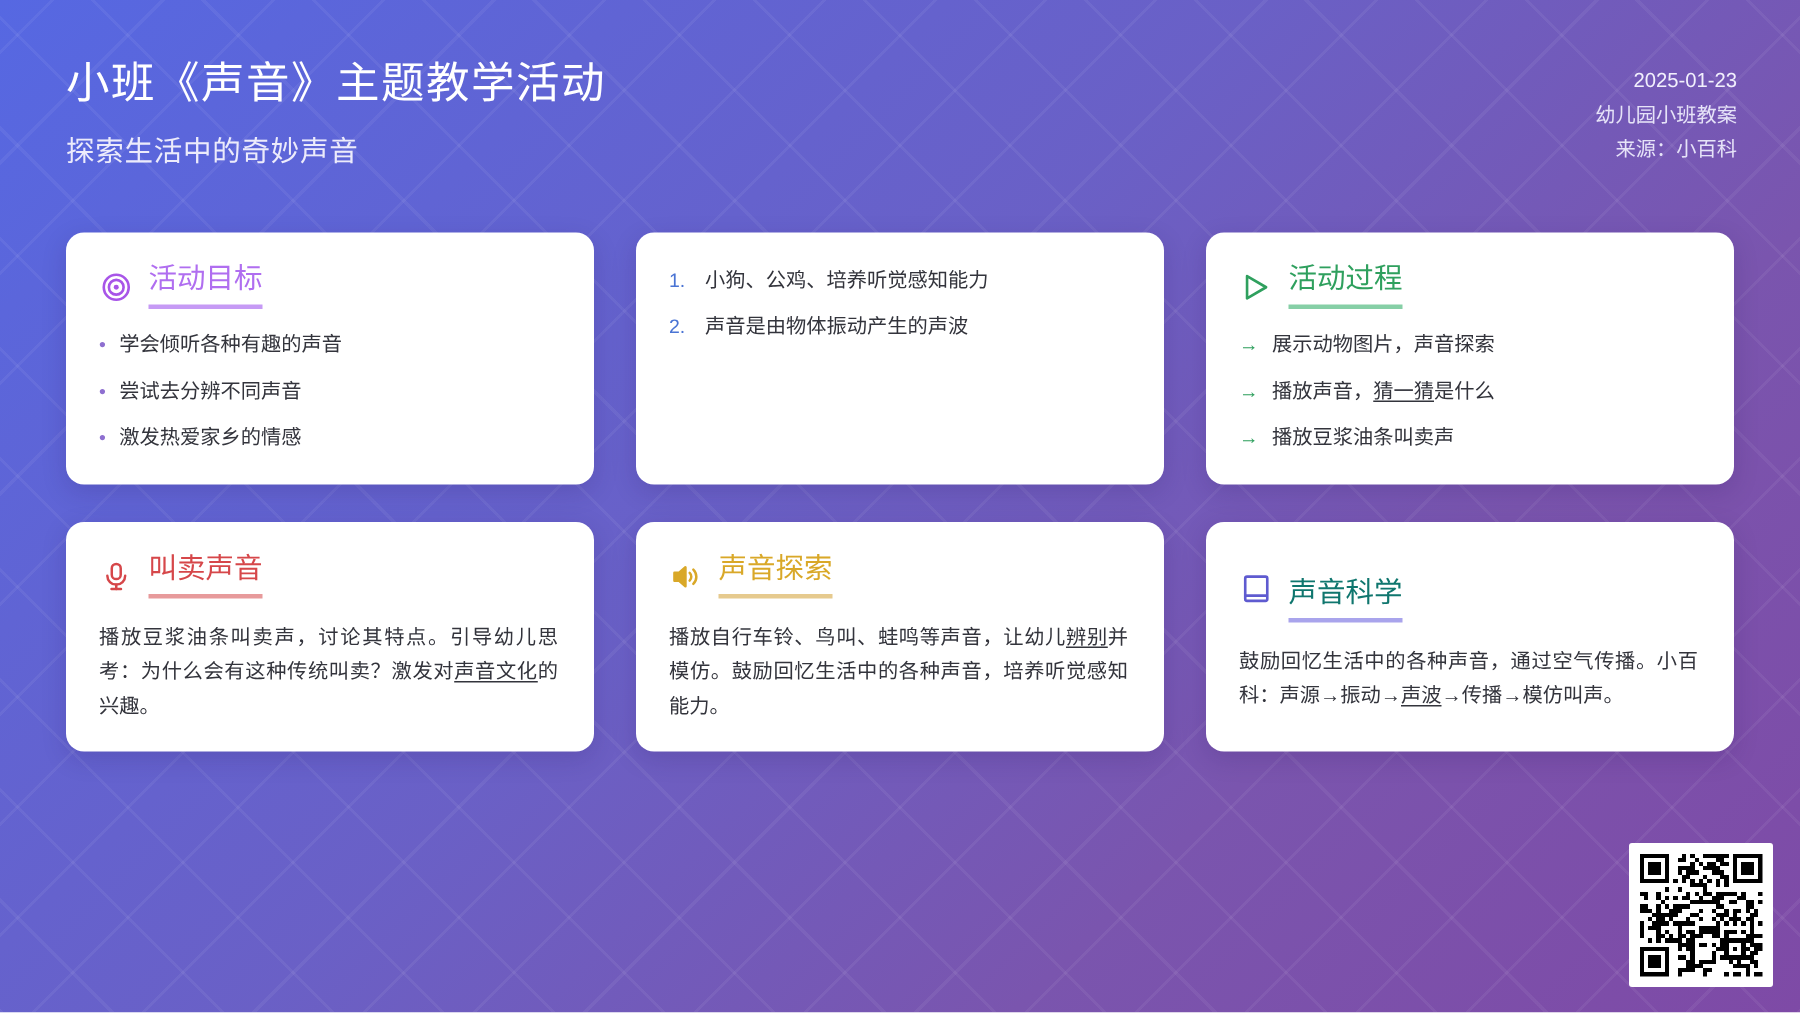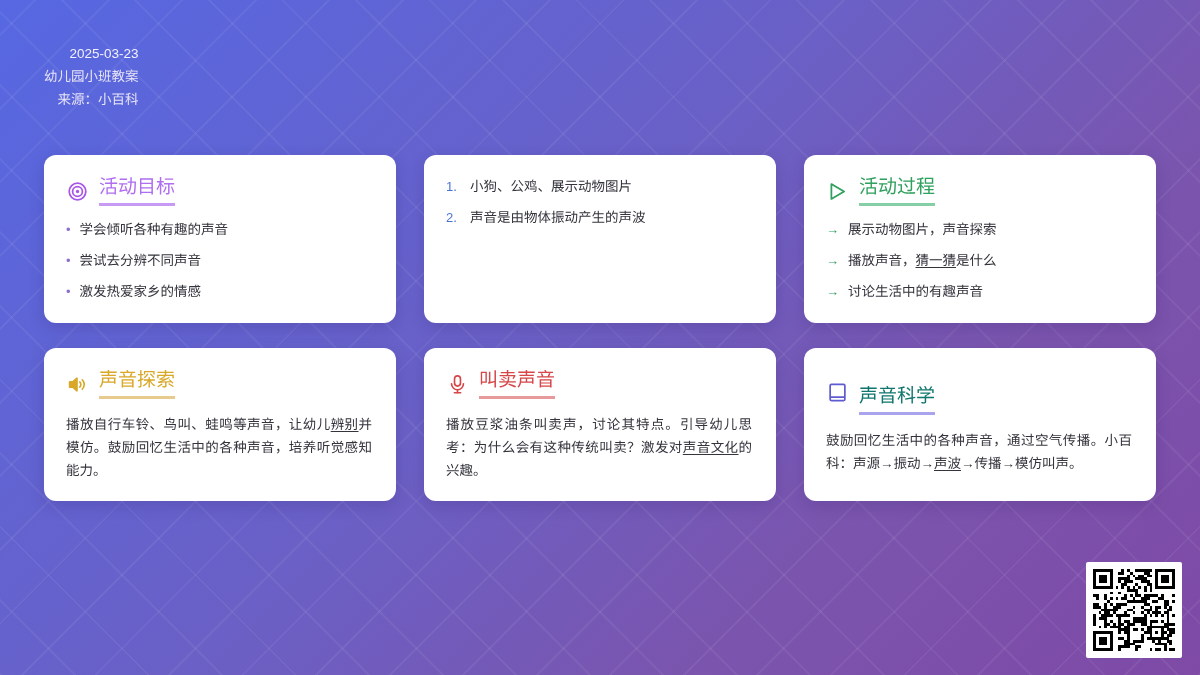--- a/index.html
+++ b/index.html
@@ -172,22 +172,26 @@
     z-index: 4;
   }
   .qr-box svg { display: block; width: 100%; height: 100%; }
 </style>
 </head>
 <body>
 
 <div id="slide">
 
   <div class="header">
+    <div class="header-left">
+      <div class="slide-title">小班《声音》主题教学活动</div>
+      <div class="slide-subtitle">探索生活中的奇妙声音</div>
+    </div>
     <div class="header-right">
-      <div class="meta-date">2025-03-23</div>
+      <div class="meta-date">2025-01-23</div>
       <div>幼儿园小班教案</div>
       <div>来源：小百科</div>
     </div>
   </div>
 
   <div class="grid">
 
     <div class="card">
       <div class="card-head">
         <span class="card-icon accent-purple">
@@ -212,21 +216,21 @@
           <span class="li-marker">•</span>
           <span class="li-text">激发热爱家乡的情感</span>
         </li>
       </ul>
     </div>
 
     <div class="card">
       <ol class="numbers">
         <li>
           <span class="li-marker">1.</span>
-          <span class="li-text">小狗、公鸡、展示动物图片</span>
+          <span class="li-text">小狗、公鸡、培养听觉感知能力</span>
         </li>
         <li>
           <span class="li-marker">2.</span>
           <span class="li-text">声音是由物体振动产生的声波</span>
         </li>
       </ol>
     </div>
 
     <div class="card">
       <div class="card-head">
@@ -241,52 +245,52 @@
         <li>
           <span class="li-marker">→</span>
           <span class="li-text">展示动物图片，声音探索</span>
         </li>
         <li>
           <span class="li-marker">→</span>
           <span class="li-text"><span>播放声音，</span><span class="hl">猜一猜</span><span>是什么</span></span>
         </li>
         <li>
           <span class="li-marker">→</span>
-          <span class="li-text">讨论生活中的有趣声音</span>
+          <span class="li-text">播放豆浆油条叫卖声</span>
         </li>
       </ul>
-    </div>
-
-    <div class="card">
-      <div class="card-head">
-        <span class="card-icon accent-gold">
-          <svg width="21" height="21" viewBox="0 0 24 24" fill="none" stroke="currentColor" stroke-width="1.9" stroke-linejoin="round" stroke-linecap="round">
-            <path d="M3 9 H6.6 L11.4 4.8 V19.2 L6.6 15 H3 Z" fill="currentColor"></path>
-            <path d="M14.6 9.1 A4 4 0 0 1 14.6 14.9"></path>
-            <path d="M17.4 6.6 A7.5 7.5 0 0 1 17.4 17.4"></path>
-          </svg>
-        </span>
-        <span class="card-title title-gold">声音探索</span>
-      </div>
-      <p class="body-text"><span>播放自行车铃、鸟叫、蛙鸣等声音，让幼儿</span><span class="hl">辨别</span><span>并模仿。鼓励回忆生活中的各种声音，培养听觉感知能力。</span></p>
     </div>
 
     <div class="card">
       <div class="card-head">
         <span class="card-icon accent-red">
           <svg width="21" height="21" viewBox="0 0 24 24" fill="none" stroke="currentColor" stroke-width="1.9" stroke-linecap="round">
             <rect x="8.6" y="2.2" width="6.8" height="11.6" rx="3.4"></rect>
             <path d="M5.2 11.2 A6.8 6.8 0 0 0 18.8 11.2"></path>
             <line x1="12" y1="18" x2="12" y2="21.4"></line>
             <line x1="8.4" y1="21.4" x2="15.6" y2="21.4"></line>
           </svg>
         </span>
         <span class="card-title title-red">叫卖声音</span>
       </div>
       <p class="body-text"><span>播放豆浆油条叫卖声，讨论其特点。引导幼儿思考：为什么会有这种传统叫卖？激发对</span><span class="hl">声音文化</span><span>的兴趣。</span></p>
+    </div>
+
+    <div class="card">
+      <div class="card-head">
+        <span class="card-icon accent-gold">
+          <svg width="21" height="21" viewBox="0 0 24 24" fill="none" stroke="currentColor" stroke-width="1.9" stroke-linejoin="round" stroke-linecap="round">
+            <path d="M3 9 H6.6 L11.4 4.8 V19.2 L6.6 15 H3 Z" fill="currentColor"></path>
+            <path d="M14.6 9.1 A4 4 0 0 1 14.6 14.9"></path>
+            <path d="M17.4 6.6 A7.5 7.5 0 0 1 17.4 17.4"></path>
+          </svg>
+        </span>
+        <span class="card-title title-gold">声音探索</span>
+      </div>
+      <p class="body-text"><span>播放自行车铃、鸟叫、蛙鸣等声音，让幼儿</span><span class="hl">辨别</span><span>并模仿。鼓励回忆生活中的各种声音，培养听觉感知能力。</span></p>
     </div>
 
     <div class="card">
       <div class="card-head">
         <span class="card-icon accent-indigo">
           <svg width="21" height="21" viewBox="0 0 24 24" fill="none" stroke="currentColor" stroke-width="2" stroke-linejoin="round">
             <rect x="3.6" y="2.8" width="16.8" height="18.4" rx="1.4"></rect>
             <line x1="3.6" y1="17.2" x2="20.4" y2="17.2"></line>
           </svg>
         </span>

